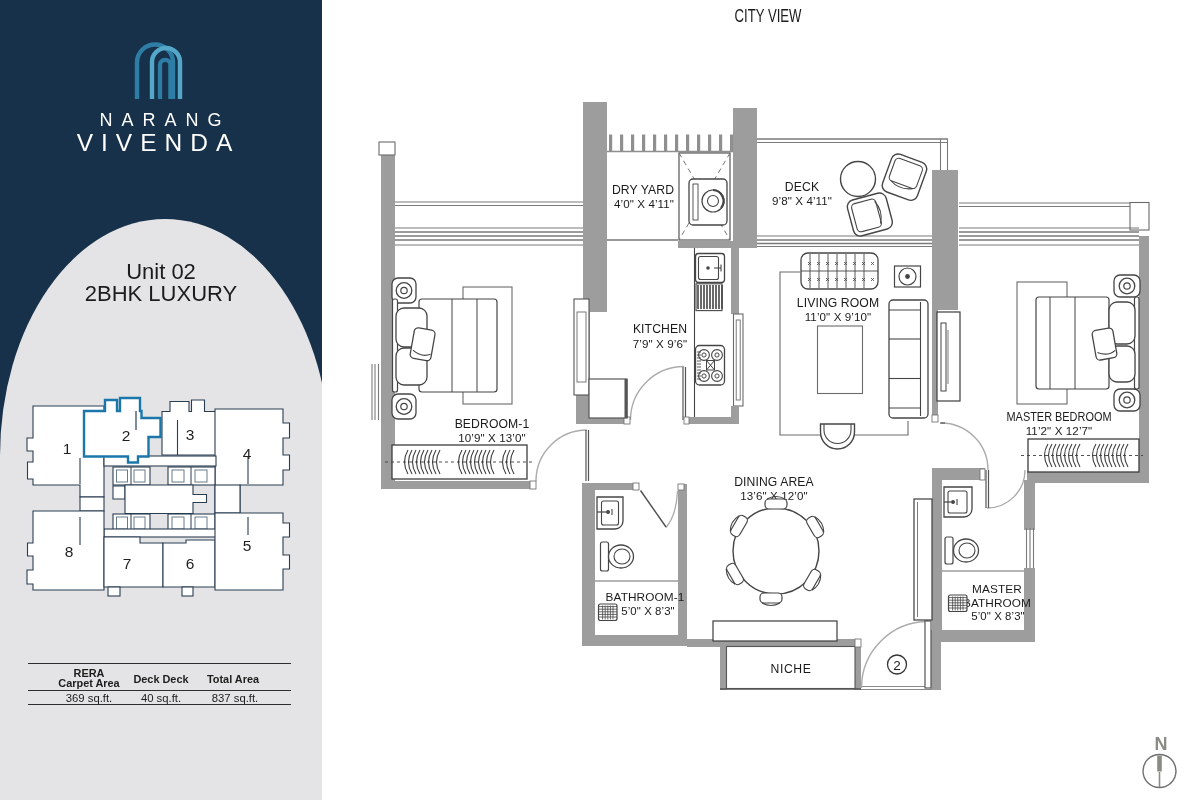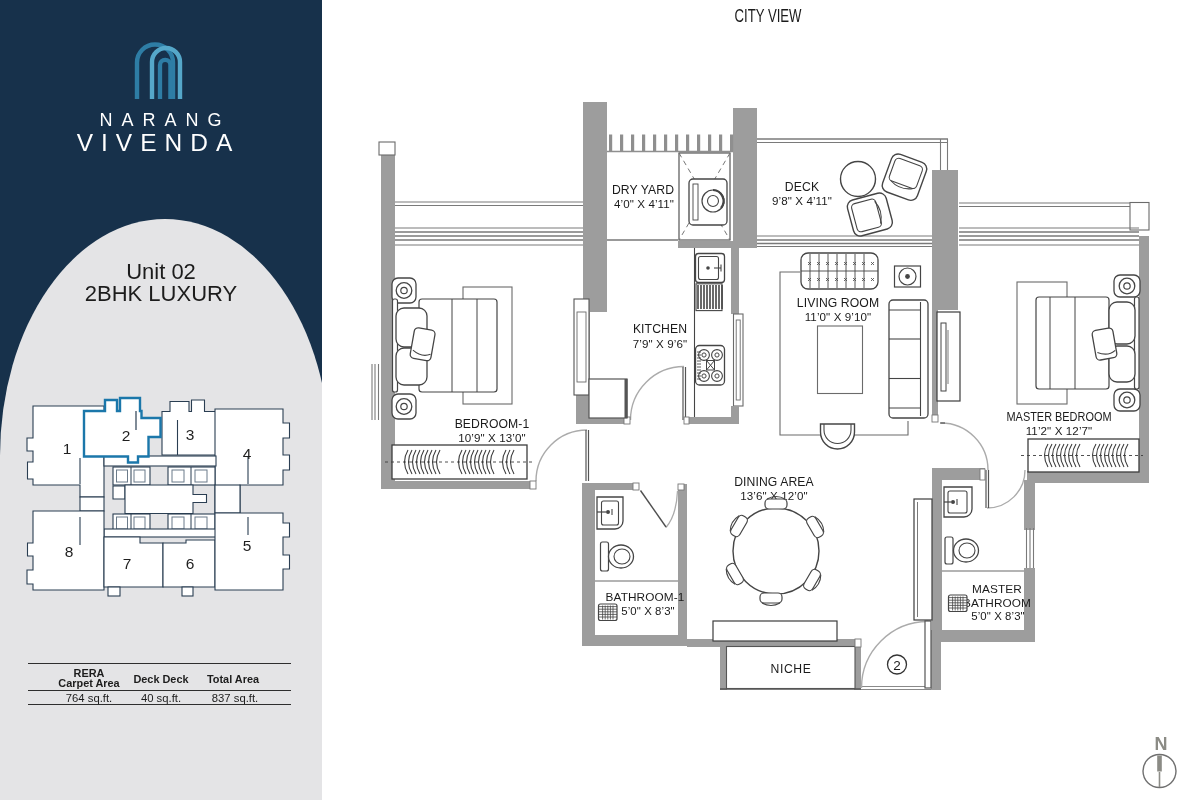--- a/index.html
+++ b/index.html
@@ -103,21 +103,21 @@
 <text x="127" y="569" font-size="15.5" text-anchor="middle" fill="#1f1f1f">7</text>
 <text x="69" y="557" font-size="15.5" text-anchor="middle" fill="#1f1f1f">8</text>
 </svg>
 
 <div id="areatbl">
 <div class="tline" style="top:0"></div>
 <div class="tc hd" style="left:26px;top:4.5px;width:70px;">RERA<br>Carpet Area</div>
 <div class="tc hd" style="left:100px;top:10.5px;width:66px;">Deck Deck</div>
 <div class="tc hd" style="left:172px;top:10.5px;width:66px;">Total Area</div>
 <div class="tline" style="top:27px"></div>
-<div class="tc" style="left:26px;top:30px;width:70px;">764 sq.ft.</div>
+<div class="tc" style="left:26px;top:30px;width:70px;">369 sq.ft.</div>
 <div class="tc" style="left:100px;top:30px;width:66px;">40 sq.ft.</div>
 <div class="tc" style="left:174px;top:30px;width:66px;">837 sq.ft.</div>
 <div class="tline" style="top:41px"></div>
 </div>
 
 <svg style="position:absolute;left:0;top:0" width="1200" height="800" viewBox="0 0 1200 800" font-family="Liberation Sans,sans-serif">
 
 <text x="768" y="22.3" font-size="19" text-anchor="middle" fill="#1b1b1b" textLength="67" lengthAdjust="spacingAndGlyphs">CITY VIEW</text>
 
 <rect x="381" y="155" width="14" height="334" fill="#9d9d9d"></rect>

